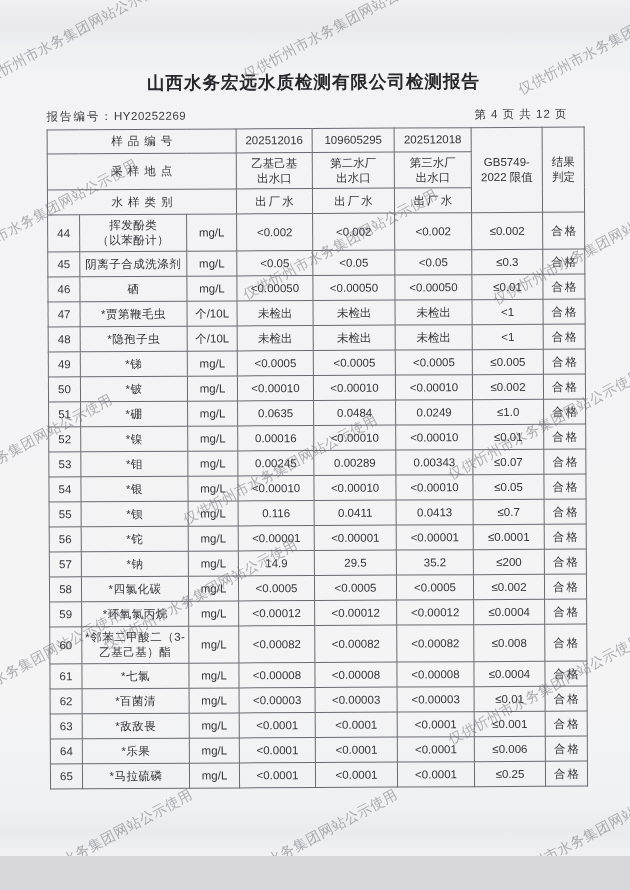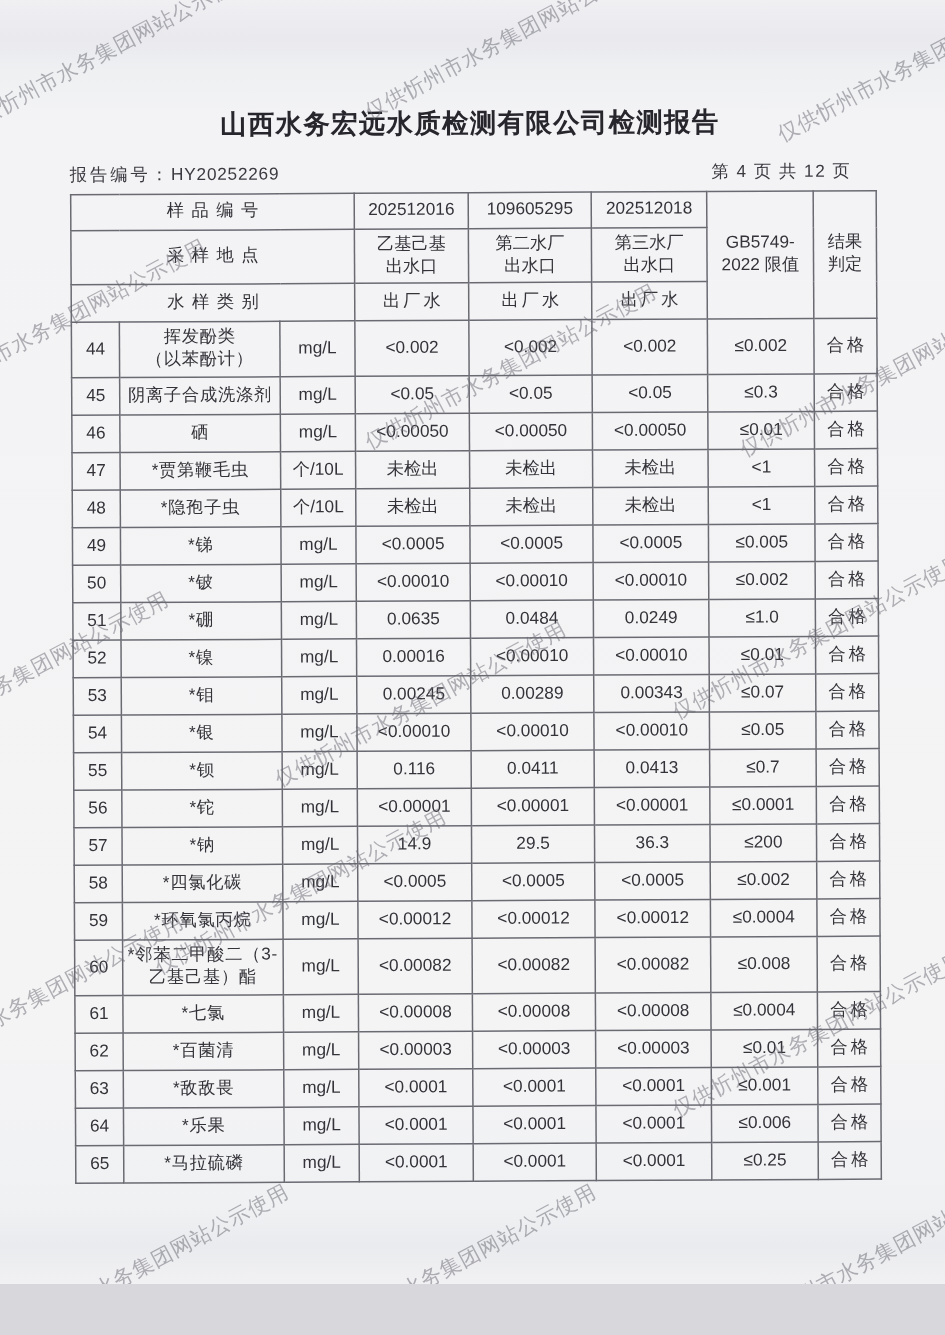--- a/index.html
+++ b/index.html
@@ -234,21 +234,21 @@
       <td class="c-val">&lt;0.00001</td>
       <td class="c-val">≤0.0001</td>
       <td class="c-res spaced2">合格</td>
     </tr>
           <tr class="data-row">
       <td class="c-no">57</td>
       <td class="c-name pre">*钠</td>
       <td class="c-unit">mg/L</td>
       <td class="c-val">14.9</td>
       <td class="c-val">29.5</td>
-      <td class="c-val">36.3</td>
+      <td class="c-val">35.2</td>
       <td class="c-val">≤200</td>
       <td class="c-res spaced2">合格</td>
     </tr>
           <tr class="data-row">
       <td class="c-no">58</td>
       <td class="c-name pre">*四氯化碳</td>
       <td class="c-unit">mg/L</td>
       <td class="c-val">&lt;0.0005</td>
       <td class="c-val">&lt;0.0005</td>
       <td class="c-val">&lt;0.0005</td>

